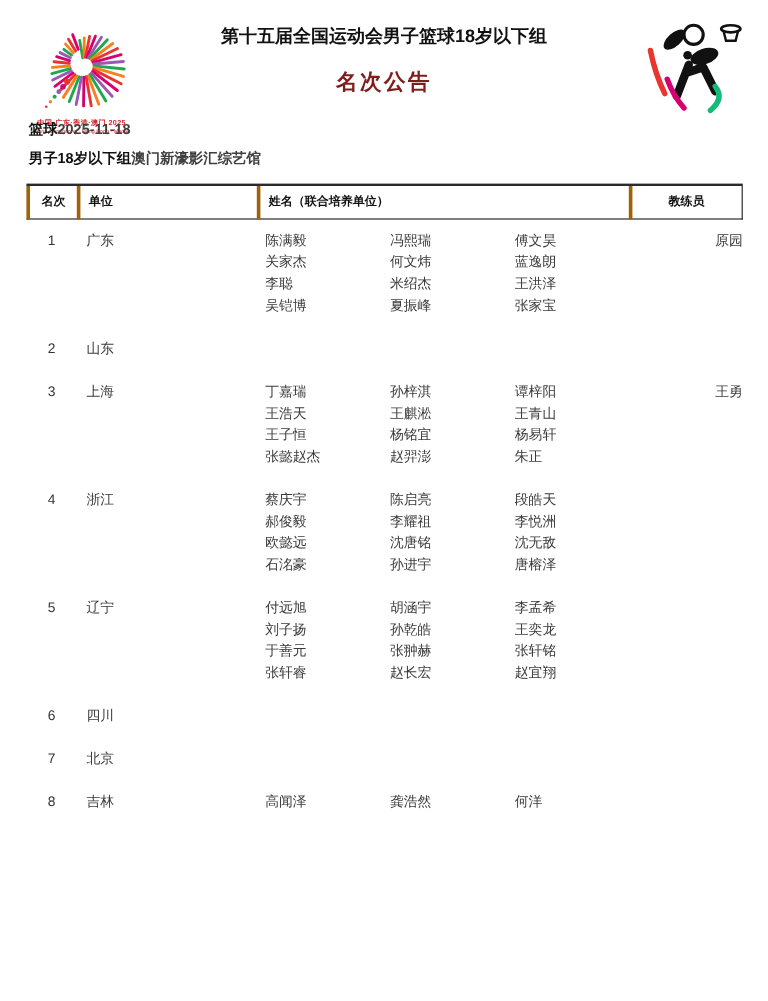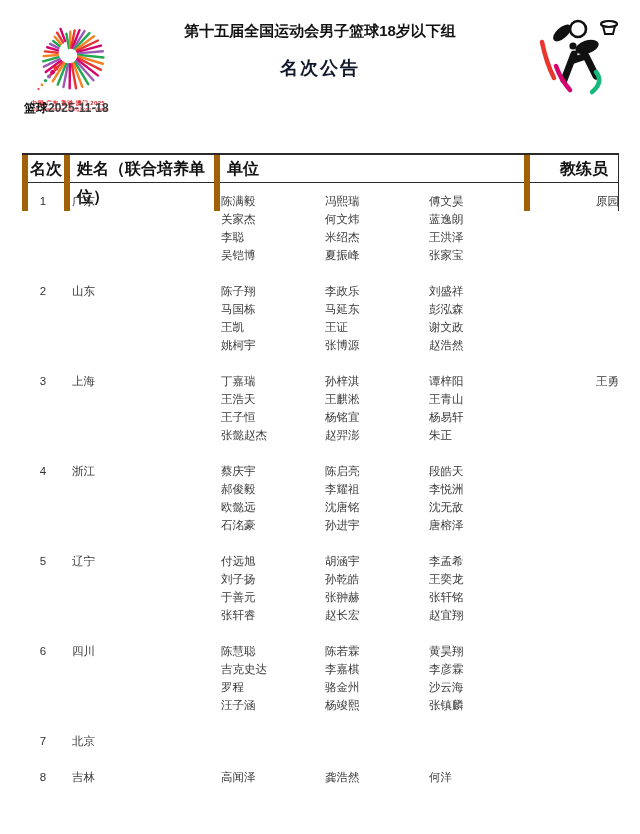--- a/index.html
+++ b/index.html
@@ -10,33 +10,33 @@
     margin:0 auto; overflow:hidden;
   }
   
   .logo-left { position:absolute; left:14px; top:12px; width:108px; height:118px; text-align:center; }
   .logo-left svg { display:block; margin:0 auto; }
   .logo-caption { font-size:6px; color:#d6232a; font-weight:bold; letter-spacing:.3px; line-height:7px; white-space:nowrap; }
   .logo-subcaption { font-size:4.5px; color:#d6232a; line-height:6px; white-space:nowrap; }
   .logo-right { position:absolute; right:18px; top:14px; width:92px; height:90px; }
   .titles { position:absolute; left:120px; right:120px; top:20px; text-align:center; }
   .title-line { font-size:15px; font-weight:bold; line-height:22px; color:#111; }
-  .title-main { font-size:18px; font-weight:bold; margin-top:14px; letter-spacing:2px; color:#0f172a; }
+  .title-main { font-size:18px; font-weight:bold; margin-top:14px; letter-spacing:2px; color:#7f1d1d; }
   .meta { position:absolute; left:24px; right:22px; top:96px; }
   .meta-row { display:flex; justify-content:flex-start; line-height:24px; }
   .meta-left { font-size:12px; font-weight:bold; color:#111; }
   .meta-right { font-size:12px; font-weight:bold; color:#404040; }
   
   .rank-table { position:absolute; left:22px; top:153px; width:597px; }
   .thead {
     display:grid; grid-template-columns:42px 150px 310px 95px;
     border-top:2px solid #2b2b2b; border-bottom:1px solid #2b2b2b;
     height:30px; line-height:28px;
   }
-  .th { font-size:16px; font-weight:bold; color:#111; border-left:6px solid #a16207; padding-left:7px; }
+  .th { font-size:10px; font-weight:bold; color:#111; border-left:3px solid #a16207; padding-left:7px; }
   .th:first-child { text-align:center; padding-left:0; }
   .th:last-child { border-right:1px solid #2b2b2b;padding-left:30px; }
   .tbody { }
   .row { display:grid; grid-template-columns:42px 150px 310px 95px; padding-top:9px; padding-bottom:9px; }
   .rank { font-size:11.5px; color:#333; text-align:center; line-height:18px; font-family:"Liberation Sans", sans-serif; }
   .unit { font-size:11.5px; color:#3a3a3a; line-height:18px; padding-left:8px; font-family:Liberation Sans, sans-serif; }
   .names { display:grid; grid-template-columns:104px 104px 102px; }
   .name { font-size:11.5px; color:#3a3a3a; line-height:18px; padding-left:7px; font-family:"Liberation Serif", serif; white-space:nowrap; }
   .coach { font-size:11.5px; color:#3a3a3a; line-height:18px; padding-left:7px; font-family:"Liberation Serif", serif;text-align:right; }
 </style>
@@ -121,27 +121,31 @@
   <div class="titles">
     <div class="title-line">第十五届全国运动会男子篮球18岁以下组</div>
     <div class="title-main">名次公告</div>
   </div>
 
   <div class="meta">
     <div class="meta-row">
       <div class="meta-left">篮球</div>
       <div class="meta-right">2025-11-18</div>
     </div>
+    <div class="meta-row">
+      <div class="meta-left">男子18岁以下组</div>
+      <div class="meta-right">澳门新濠影汇综艺馆</div>
+    </div>
   </div>
 
   <div class="rank-table">
     <div class="thead">
       <div class="th">名次</div>
+      <div class="th">单位</div>
       <div class="th">姓名（联合培养单位）</div>
-      <div class="th">单位</div>
       <div class="th">教练员</div>
     </div>
     <div class="tbody">
         <div class="row">
           <div class="rank">1</div>
           <div class="unit">广东</div>
           <div class="names">
             <div class="name">陈满毅</div>
             <div class="name">冯熙瑞</div>
             <div class="name">傅文昊</div>
@@ -153,34 +157,20 @@
             <div class="name">王洪泽</div>
             <div class="name">吴铠博</div>
             <div class="name">夏振峰</div>
             <div class="name">张家宝</div>
           </div>
           <div class="coach">原园</div>
         </div>
         <div class="row">
           <div class="rank">2</div>
           <div class="unit">山东</div>
-          <div class="names">
-            <div class="name">陈子翔</div>
-            <div class="name">李政乐</div>
-            <div class="name">刘盛祥</div>
-            <div class="name">马国栋</div>
-            <div class="name">马延东</div>
-            <div class="name">彭泓森</div>
-            <div class="name">王凯</div>
-            <div class="name">王证</div>
-            <div class="name">谢文政</div>
-            <div class="name">姚柯宇</div>
-            <div class="name">张博源</div>
-            <div class="name">赵浩然</div>
-          </div>
         </div>
         <div class="row">
           <div class="rank">3</div>
           <div class="unit">上海</div>
           <div class="names">
             <div class="name">丁嘉瑞</div>
             <div class="name">孙梓淇</div>
             <div class="name">谭梓阳</div>
             <div class="name">王浩天</div>
             <div class="name">王麒淞</div>
@@ -228,34 +218,20 @@
             <div class="name">张轩铭</div>
             <div class="name">张轩睿</div>
             <div class="name">赵长宏</div>
             <div class="name">赵宜翔</div>
           </div>
           <div class="coach"></div>
         </div>
         <div class="row">
           <div class="rank">6</div>
           <div class="unit">四川</div>
-          <div class="names">
-            <div class="name">陈慧聪</div>
-            <div class="name">陈若霖</div>
-            <div class="name">黄昊翔</div>
-            <div class="name">吉克史达</div>
-            <div class="name">李嘉棋</div>
-            <div class="name">李彦霖</div>
-            <div class="name">罗程</div>
-            <div class="name">骆金州</div>
-            <div class="name">沙云海</div>
-            <div class="name">汪子涵</div>
-            <div class="name">杨竣熙</div>
-            <div class="name">张镇麟</div>
-          </div>
           <div class="coach"></div>
         </div>
         <div class="row">
           <div class="rank">7</div>
           <div class="unit">北京</div>
           <div class="coach"></div>
         </div>
         <div class="row">
           <div class="rank">8</div>
           <div class="unit">吉林</div>

